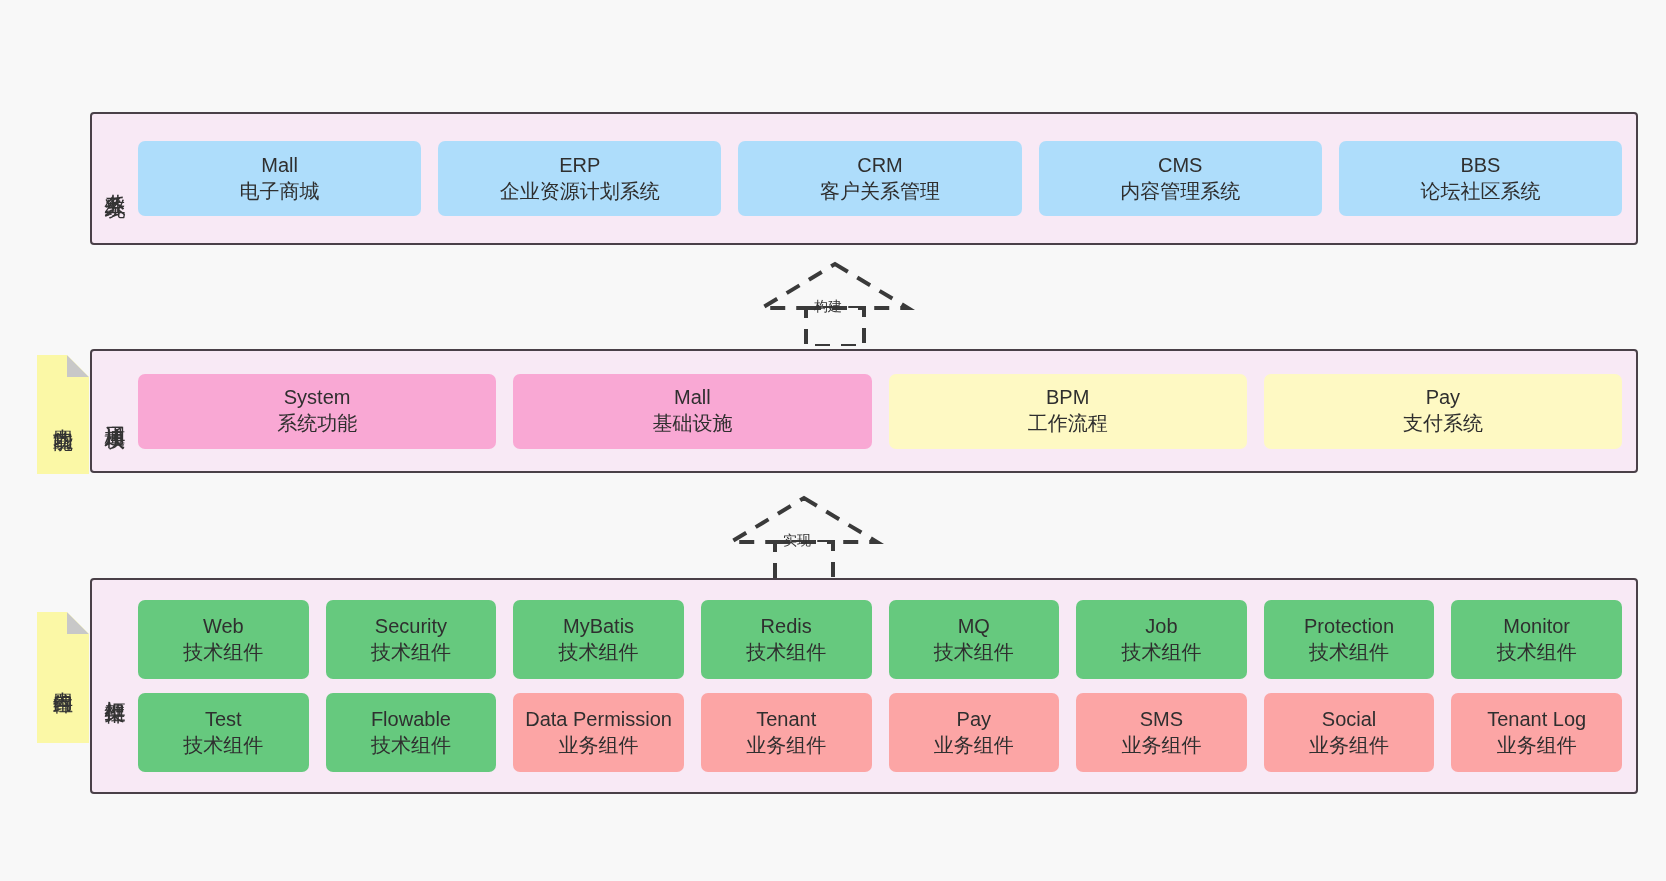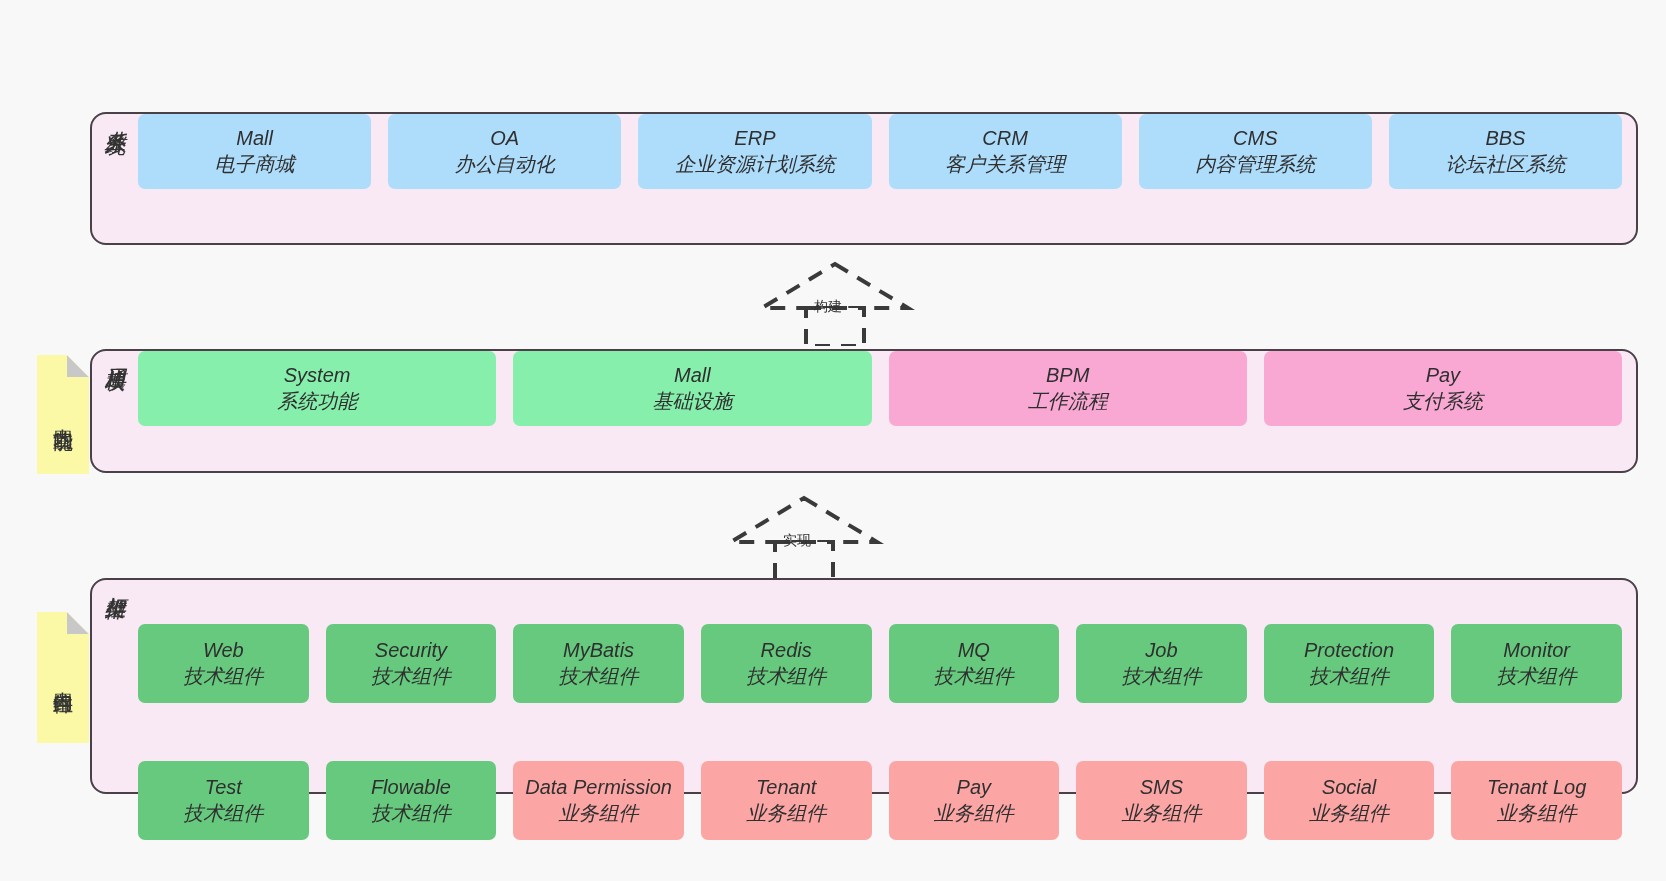--- a/index.html
+++ b/index.html
@@ -22,27 +22,26 @@
     left: 0; top: 0;
     width: 1666px;
     height: 881px;
   }
 
   
   .layer-panel {
     position: absolute;
     background: #f8e9f5;
     border: 2px solid #4a4048;
-    border-radius: 16px;
+    border-radius: 4px;
     box-sizing: border-box;
     display: flex;
     flex-direction: row;
-    align-items: flex-start;
+    align-items: center;
     z-index: 5;
-    font-style: italic;
   }
   .layer-title {
     flex: 0 0 auto;
     width: 46px;
     display: flex;
     align-items: center;
     justify-content: center;
     font-size: 21px;
     line-height: 1.15;
     letter-spacing: 1px;
@@ -78,31 +77,31 @@
     font-size: 20px;
     line-height: 1.28;
     color: #2f2f2f;
     padding: 4px 6px;
     flex: 1 1 0;
   }
   .card .card-en { display: block; }
   .card .card-cn { display: block; }
 
   .c-blue        { background: #aeddfb; }
-  .c-red         { background: #86efac; }
-  .c-pink        { background: #f9a8d4; }
+  .c-red         { background: #f9a8d4; }
+  .c-pink        { background: #fef9c3; }
   .c-green       { background: #66c97e; }
   .c-lightgreen  { background: #fca5a5; }
 
   
   #layer-business { left: 90px; top: 112px; width: 1548px; height: 133px; }
   #layer-modules  { left: 90px; top: 349px; width: 1548px; height: 124px; }
   #layer-business .card, #layer-modules .card { height: 75px; }
   #layer-framework { left: 90px; top: 578px; width: 1548px; height: 216px; }
-  #layer-framework .card { height: 79px; margin-top: 44px; }
+  #layer-framework .card { height: 79px; }
 
   
   .note {
     position: absolute;
     width: 52px;
     background: #fbf8a6;
     z-index: 2;
     display: flex;
     align-items: center;
     justify-content: center;
@@ -152,24 +151,20 @@
 
   <div class="layer-panel" id="layer-business">
     <div class="layer-title">业务系统</div>
     <div class="layer-body">
       <div class="card-row">
         <div class="card c-blue">
           <span class="card-en">Mall</span>
           <span class="card-cn">电子商城</span>
         </div>
         <div class="card c-blue">
-          <span class="card-en">OA</span>
-          <span class="card-cn">办公自动化</span>
-        </div>
-        <div class="card c-blue">
           <span class="card-en">ERP</span>
           <span class="card-cn">企业资源计划系统</span>
         </div>
         <div class="card c-blue">
           <span class="card-en">CRM</span>
           <span class="card-cn">客户关系管理</span>
         </div>
         <div class="card c-blue">
           <span class="card-en">CMS</span>
           <span class="card-cn">内容管理系统</span>

